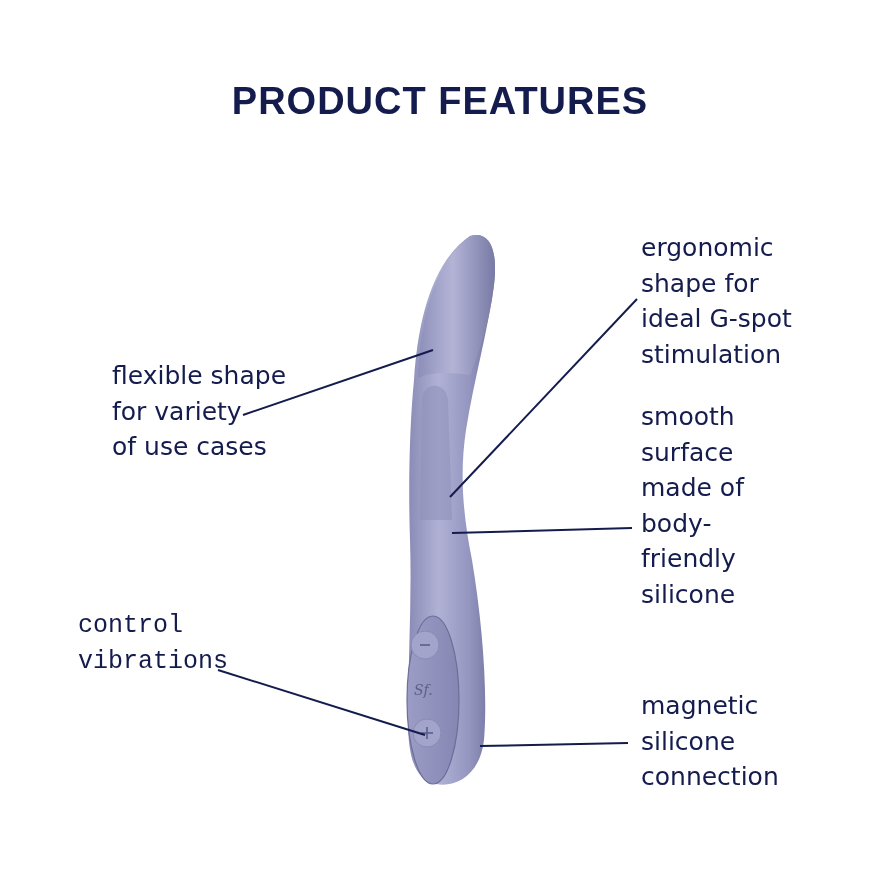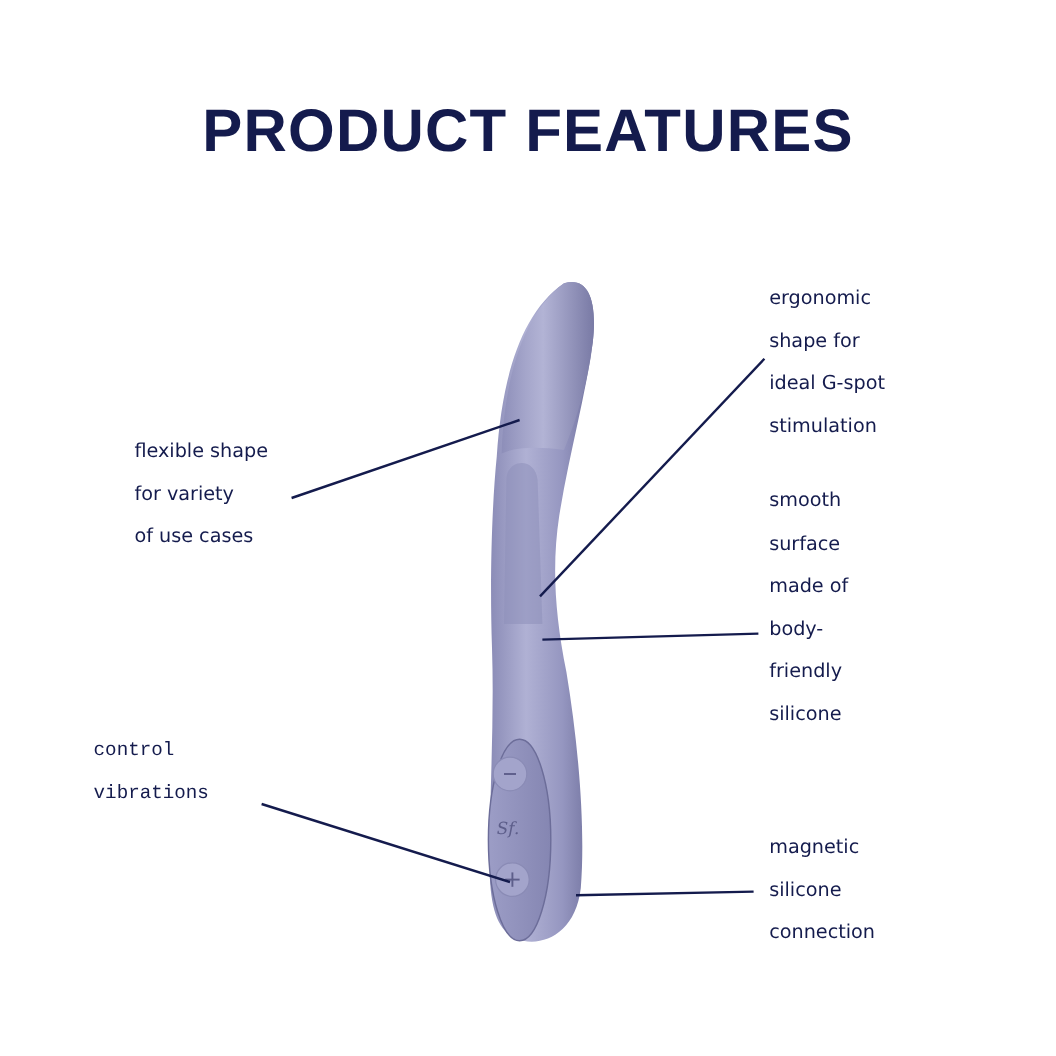--- a/index.html
+++ b/index.html
@@ -1,21 +1,21 @@
 <!DOCTYPE html>
 <html><head>
   <meta charset="utf-8">
   <style>
     html, body { margin: 0; padding: 0; background: #ffffff; }
     body { width: 880px; height: 880px; position: relative; overflow: hidden;
            font-family: "DejaVu Sans", sans-serif; color: #141b4d; }
     .title { position: absolute; left: 0; width: 880px; top: 80px; text-align: center;
-             font-family: "Liberation Sans", sans-serif; font-weight: 700; font-size: 50px;
+             font-family: "Liberation Sans", sans-serif; font-weight: 700; font-size: 38px;
              letter-spacing: 1px; color: #141b4d; }
-    .label { position: absolute; font-family: "DejaVu Sans", sans-serif; font-size: 16px;
+    .label { position: absolute; font-family: "DejaVu Sans", sans-serif; font-size: 25px;
              line-height: 35.5px; color: #141b4d; white-space: pre-line; }
     svg.art { position: absolute; left: 0; top: 0; }
   </style>
 </head>
 <body>
 
 <div class="title">PRODUCT FEATURES</div>
 
 <svg class="art" width="880" height="880" viewBox="0 0 880 880">
   <defs>

